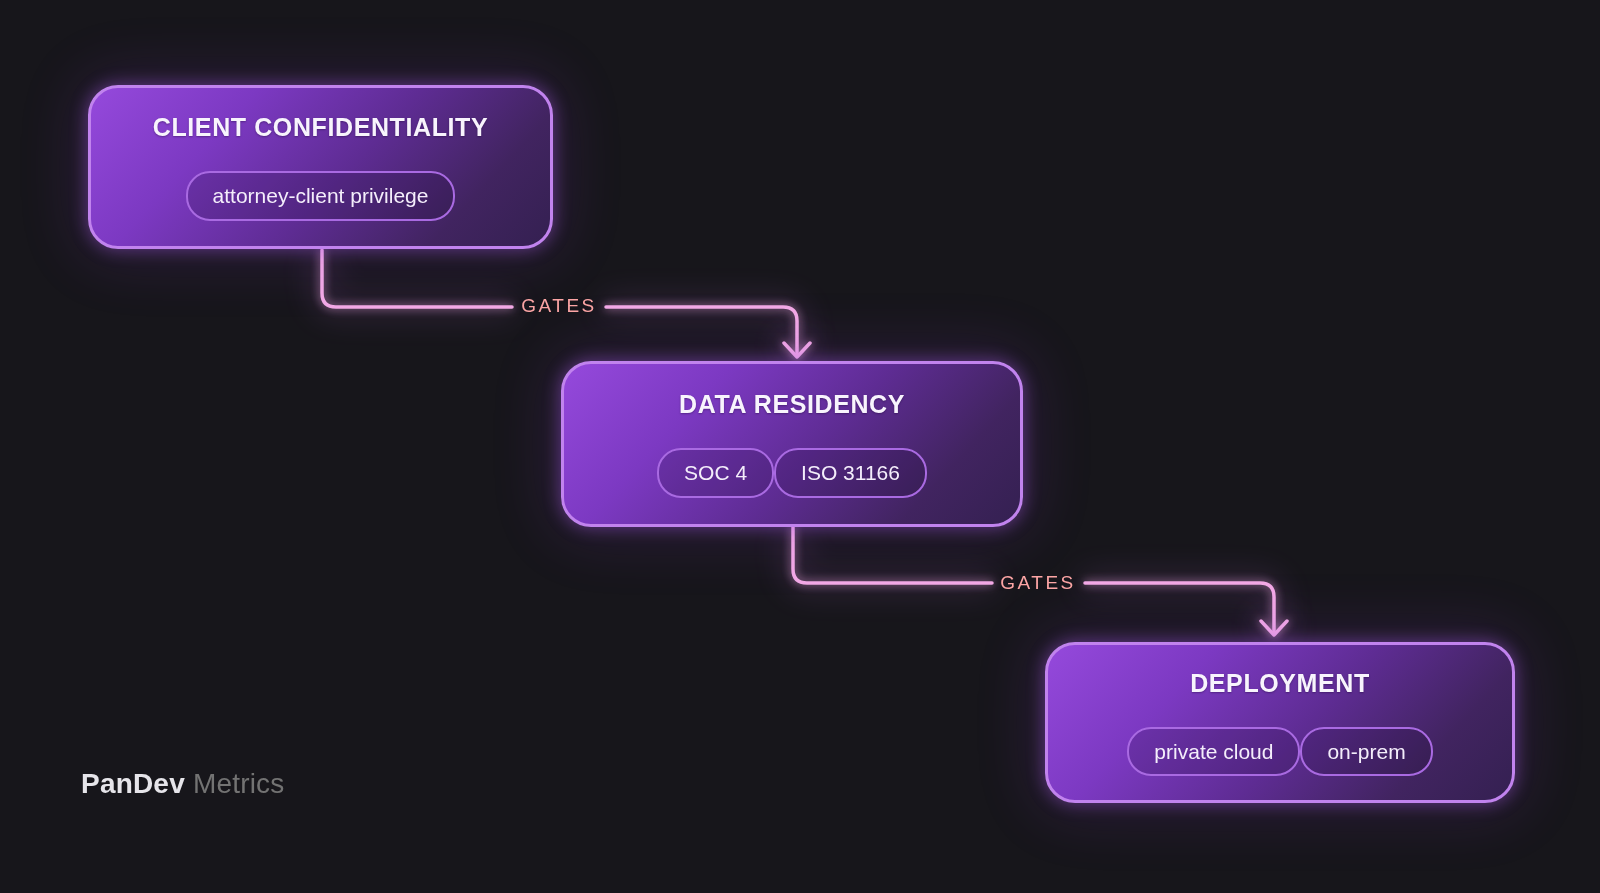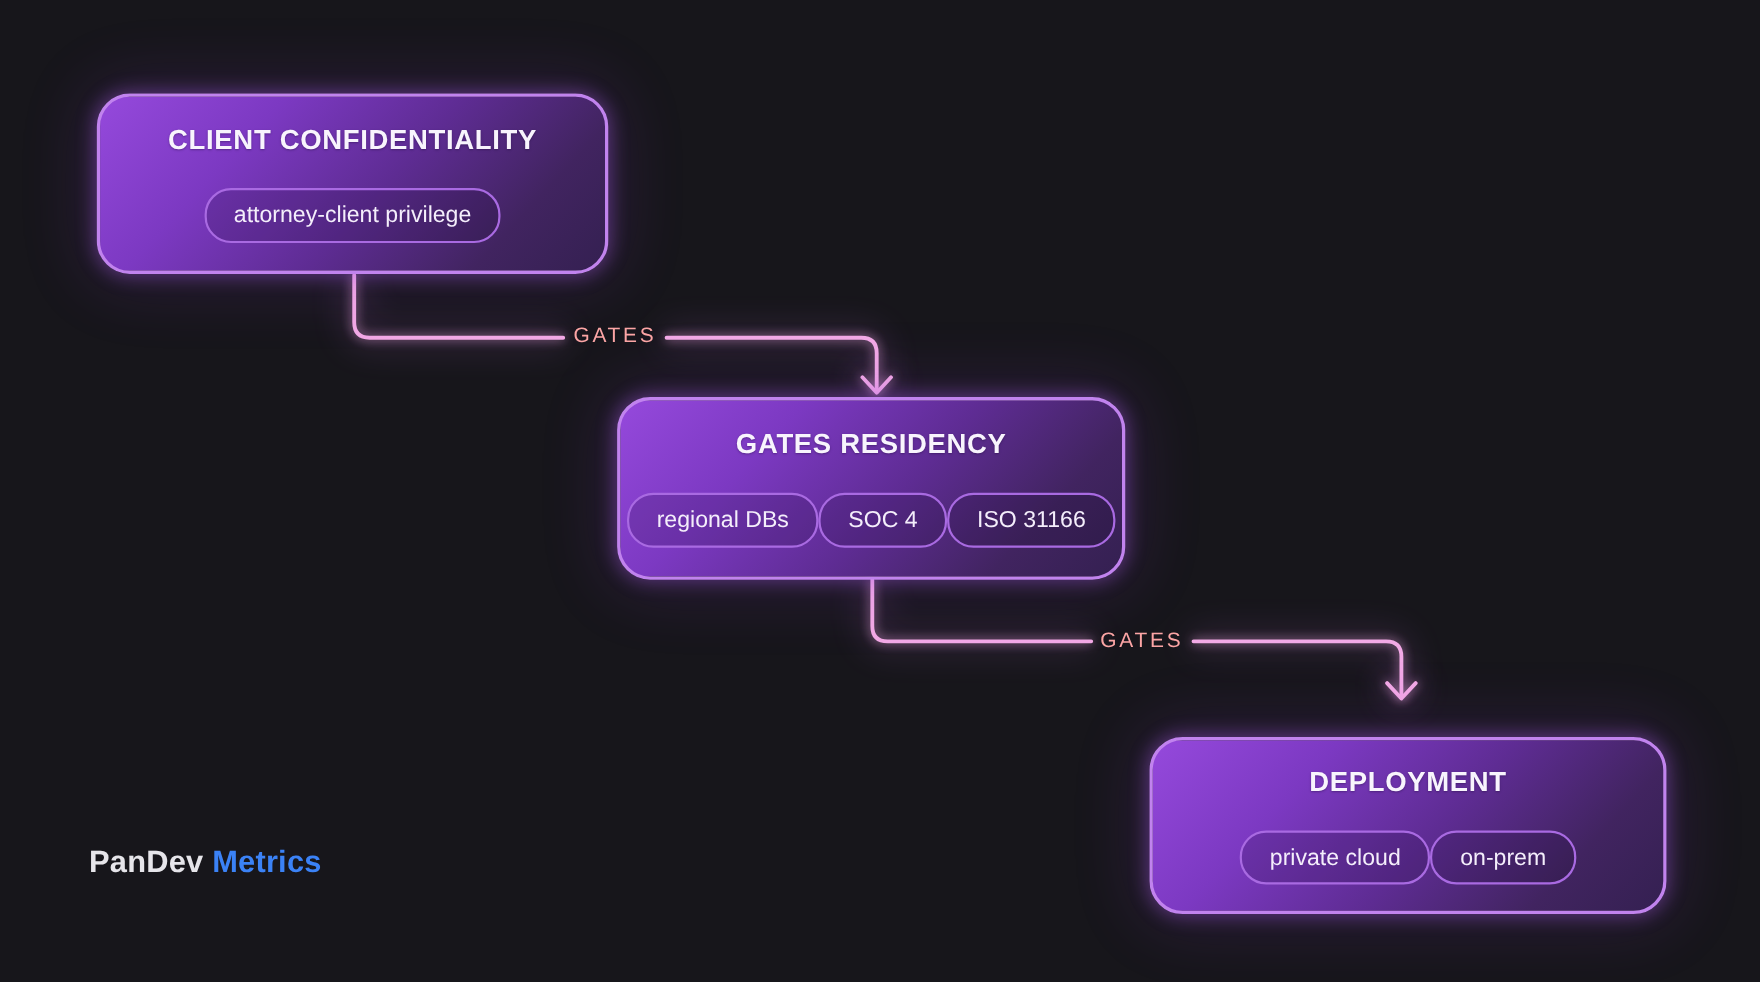--- a/index.html
+++ b/index.html
@@ -24,21 +24,21 @@
     box-shadow: 0 0 16px 2px rgba(168, 92, 236, 0.40),
                 0 0 60px 12px rgba(140, 60, 210, 0.16);
     box-sizing: border-box;
     display: flex;
     flex-direction: column;
     align-items: center;
     justify-content: center;
   }
   .node-1 { left: 88px;   top: 85px;  width: 465px; height: 164px; }
   .node-2 { left: 561px;  top: 361px; width: 462px; height: 166px; }
-  .node-3 { left: 1045px; top: 642px; width: 470px; height: 161px; margin-top: 28px; }
+  .node-3 { left: 1045px; top: 642px; width: 470px; height: 161px; }
 
   .node-title {
     color: #f8f4fd;
     font-size: 25px;
     font-weight: 700;
     letter-spacing: 0.6px;
     text-align: center;
     margin-bottom: 29px;
     text-shadow: 0 1px 2px rgba(20, 0, 40, 0.35);
   }
@@ -90,21 +90,21 @@
   }
   
   .brand {
     position: absolute;
     left: 81px;
     top: 768px;
     font-size: 28px;
     letter-spacing: 0.2px;
   }
   .brand-bold  { font-weight: 700; color: #e6e5ea; }
-  .brand-light { font-weight: 700; color: #3b82f6; }
+  .brand-light { font-weight: 400; color: #737373; }
 </style>
 </head>
 <body>
 
 <div class="stage">
 
   <svg class="arrow-layer" viewBox="0 0 1600 893">
 
     <path d="M322 250 L322 293 Q322 307 336 307 L512 307"></path>
     <path d="M606 307 L783 307 Q797 307 797 321 L797 355"></path>
@@ -116,23 +116,22 @@
   </svg>
 
   <div class="node node-1">
     <div class="node-title">CLIENT CONFIDENTIALITY</div>
     <div class="tag-row">
       <span class="tag">attorney-client privilege</span>
     </div>
   </div>
 
   <div class="node node-2">
-    <div class="node-title">GATES RESIDENCY</div>
+    <div class="node-title">DATA RESIDENCY</div>
     <div class="tag-row">
-      <span class="tag">regional DBs</span>
       <span class="tag">SOC 4</span>
       <span class="tag">ISO 31166</span>
     </div>
   </div>
 
   <div class="node node-3">
     <div class="node-title">DEPLOYMENT</div>
     <div class="tag-row">
       <span class="tag">private cloud</span>
       <span class="tag">on-prem</span>

